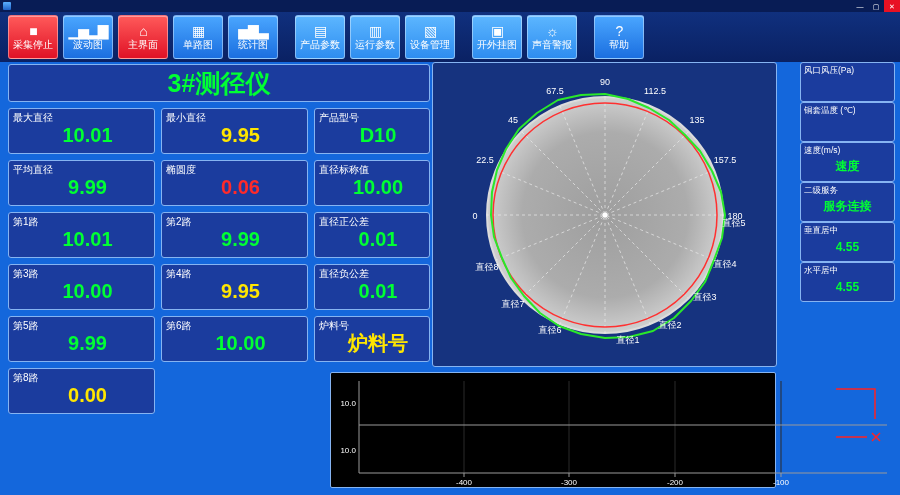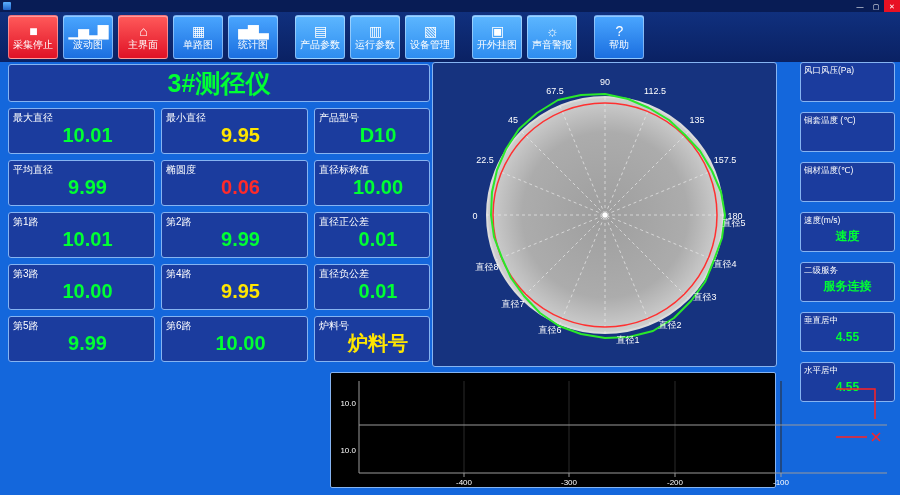--- a/index.html
+++ b/index.html
@@ -36,21 +36,21 @@
   .alarm-msg{position:absolute;inset:0;display:flex;align-items:center;justify-content:center;padding-top:8px;font-size:17px;font-weight:bold;color:#ff2a2a;}
 
   .val-green{color:#00ff33;}
   .val-yellow{color:#ffe600;}
   .val-red{color:#ff2a2a;}
 
   
   .polar-panel{position:absolute;left:432px;top:62px;width:345px;height:305px;background:#16337f;border:1px solid #86b4f2;border-radius:3px;box-sizing:border-box;}
 
   
-  .right-col{position:absolute;left:800px;top:62px;width:95px;display:flex;flex-direction:column;gap:10px;}
+  .right-col{position:absolute;left:800px;top:62px;width:95px;display:flex;flex-direction:column;gap:0;}
   .right-box{height:40px;background:#1b3c9e;border:1px solid #86b4f2;border-radius:3px;box-sizing:border-box;position:relative;}
   .right-label{position:absolute;top:2px;left:3px;font-size:8.5px;color:#fff;white-space:nowrap;}
   .right-value{position:absolute;inset:0;display:flex;align-items:center;justify-content:center;padding-top:9px;font-size:12px;font-weight:bold;}
 
   
   .trend-panel{position:absolute;left:330px;top:372px;width:446px;height:116px;background:#000;border:1px solid #86b4f2;border-radius:2px;box-sizing:border-box;}
   .trend-panel svg{display:block;}
 
   svg text{font-family:"Liberation Sans","DejaVu Sans",sans-serif;}
 </style>
@@ -171,20 +171,24 @@
       <span class="cell-label">第5路</span>
       <span class="cell-value val-green">9.99</span>
     </div>
     <div class="panelbox">
       <span class="cell-label">第6路</span>
       <span class="cell-value val-green">10.00</span>
     </div>
     <div class="panelbox">
       <span class="cell-label">炉料号</span>
       <span class="cell-value val-yellow">炉料号</span>
+    </div>
+    <div class="panelbox">
+      <span class="cell-label">第8路</span>
+      <span class="cell-value val-yellow">0.00</span>
     </div>
 
   </div>
 
   <div class="polar-panel">
     <svg width="343" height="303" viewBox="0 0 343 303">
       <defs>
         <radialGradient id="grayGrad" cx="50%" cy="50%" r="50%">
           <stop offset="0%" stop-color="#9e9e9e"></stop>
           <stop offset="70%" stop-color="#acacac"></stop>
@@ -239,24 +243,20 @@
   <div class="right-col">
     <div class="right-box">
       <span class="right-label">风口风压(Pa)</span>
       <span class="right-value val-green"></span>
     </div>
     <div class="right-box">
       <span class="right-label">铜套温度 (℃)</span>
       <span class="right-value val-green"></span>
     </div>
     <div class="right-box">
-      <span class="right-label">铜材温度(℃)</span>
-      <span class="right-value val-green"></span>
-    </div>
-    <div class="right-box">
       <span class="right-label">速度(m/s)</span>
       <span class="right-value val-green">速度</span>
     </div>
     <div class="right-box">
       <span class="right-label">二级服务</span>
       <span class="right-value val-green">服务连接</span>
     </div>
     <div class="right-box">
       <span class="right-label">垂直居中</span>
       <span class="right-value val-green">4.55</span>

